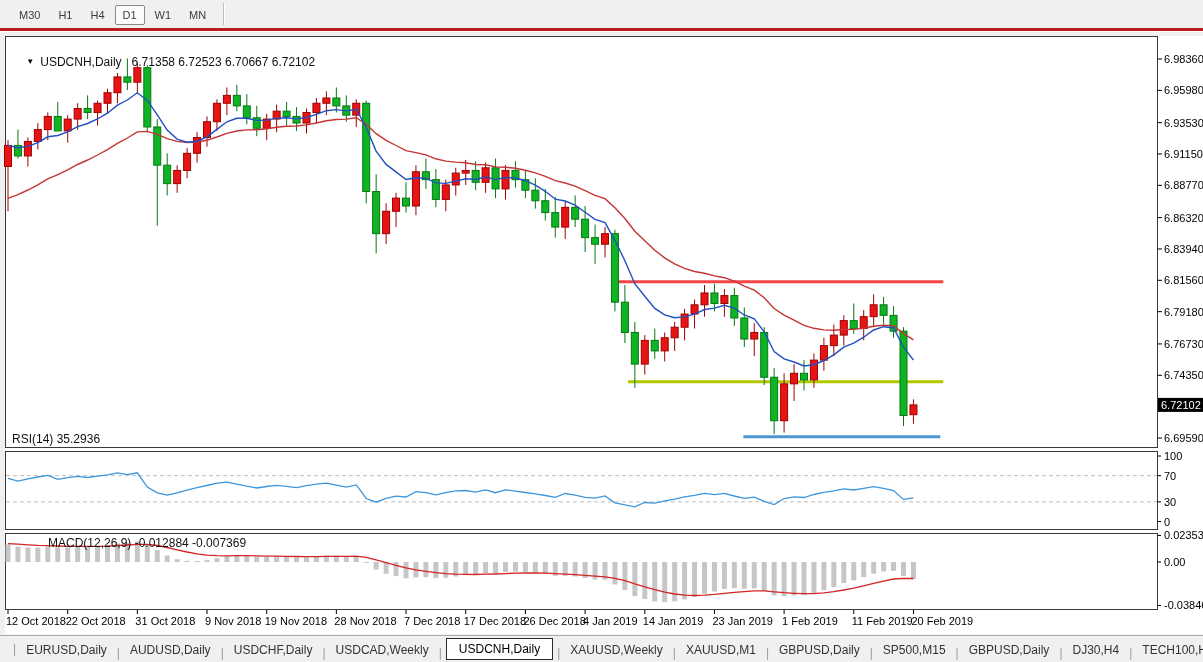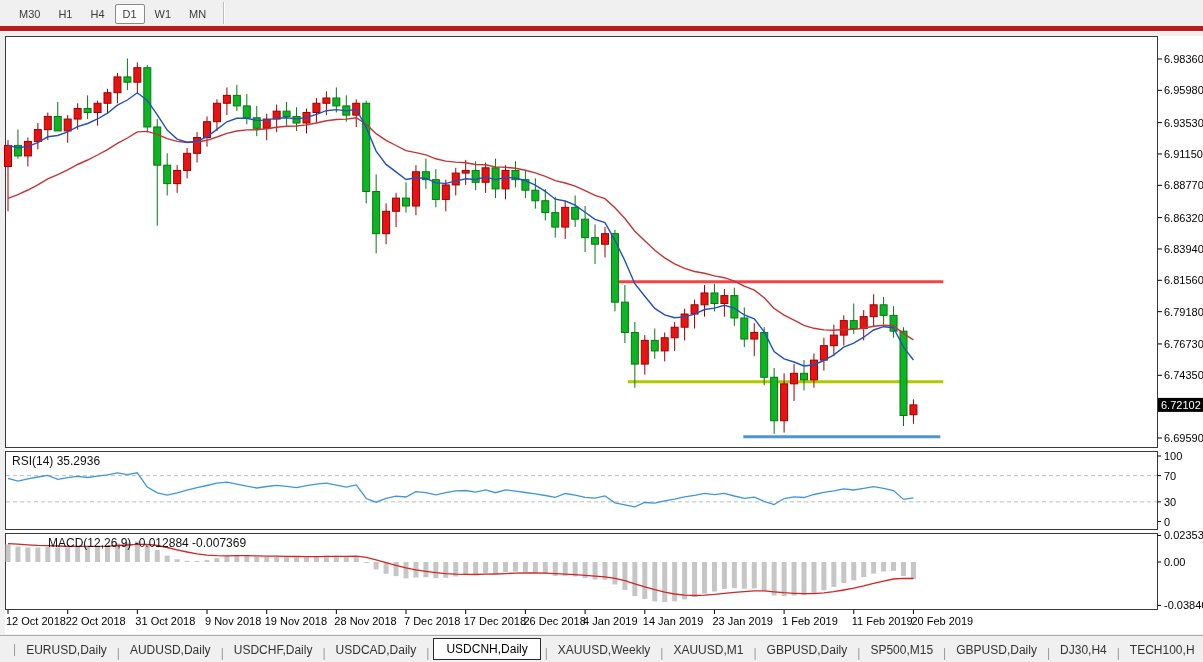--- a/index.html
+++ b/index.html
@@ -1,20 +1,20 @@
 <!DOCTYPE html>
 <html><head>
 <meta charset="utf-8">
 <style>
   html,body{margin:0;padding:0;background:#d9d9d9;}
   .screen{position:relative;width:1203px;height:662px;background:#F0F0F0;overflow:hidden;
           font-family:"Liberation Sans",sans-serif;-webkit-font-smoothing:antialiased;}
   
   .toolbar{position:absolute;left:0;top:0;width:100%;height:31px;background:#F0F0F0;
-           border-bottom:5px solid #b91c1c;box-shadow:0 1px 0 #ffffff;display:flex;align-items:center;
+           border-bottom:3px solid #b91c1c;box-shadow:0 1px 0 #ffffff;display:flex;align-items:center;
            padding-left:10px;box-sizing:border-box;z-index:3;}
   .tf-btn{font-size:11px;color:#3c3c3c;padding:3px 7px;margin:0 1px;border:1px solid transparent;
           border-radius:2px;cursor:default;}
   .tf-btn.active{background:#FBFBFB;border-color:#8a8a8a;}
   .tb-sep{width:1px;height:22px;background:#bdbdbd;border-right:1px solid #ffffff;margin:0 8px;}
   
   .pane-label{position:absolute;z-index:2;font-size:12px;color:#111;white-space:pre;}
   .title-row{left:13px;top:41px;}
   .title-row .caret{font-size:8px;vertical-align:2px;margin-right:6px;color:#000;}
   .title-row .sym{margin-right:10px;}
@@ -32,22 +32,25 @@
 </head>
 <body>
 
 <div class="screen">
 
   <div class="toolbar">
     <span id="tf-buttons"><span class="tf-btn">M30</span><span class="tf-btn">H1</span><span class="tf-btn">H4</span><span class="tf-btn active">D1</span><span class="tf-btn">W1</span><span class="tf-btn">MN</span></span>
     <span class="tb-sep"></span>
   </div>
 
-
-  <div class="pane-label" style="left:12px;top:454px;">RSI(14) 35.2936</div>
+  <div class="pane-label title-row">
+    <span class="caret">▼</span><span class="sym">USDCNH,Daily</span><span>6.71358 6.72523 6.70667 6.72102</span>
+  </div>
+
+  <div class="pane-label" style="left:12px;top:432px;">RSI(14) 35.2936</div>
   <div class="pane-label" style="left:12px;top:536px;margin-left:36px;">MACD(12,26,9) -0.012884 -0.007369</div>
 
   <svg id="cv" width="1203" height="662">
       <rect x="5" y="36" width="1198" height="598" fill="#fff"></rect>
       <rect x="5.5" y="36.5" width="1152" height="411" fill="#fff" stroke="#3A3A3A"></rect>
       <rect x="5.5" y="451.5" width="1152" height="78" fill="#fff" stroke="#3A3A3A"></rect>
       <rect x="5.5" y="533.5" width="1152" height="76" fill="#fff" stroke="#3A3A3A"></rect>
       <line x1="6" y1="475.65" x2="1157" y2="475.65" stroke="#BDBDBD" stroke-dasharray="4 3"></line>
       <line x1="6" y1="501.85" x2="1157" y2="501.85" stroke="#BDBDBD" stroke-dasharray="4 3"></line>
       <line x1="614.9499999999999" y1="281.75543000000033" x2="943.3" y2="281.75543000000033" stroke="#F24444" stroke-width="3"></line>
@@ -419,21 +422,21 @@
 
   <div class="tabs">
     <span class="tab-sep">|</span>
     <span id="tab-items" style="display:flex;align-items:flex-end;">
         <span class="tab">EURUSD,Daily</span>
         <span class="tab-sep">|</span>
         <span class="tab">AUDUSD,Daily</span>
         <span class="tab-sep">|</span>
         <span class="tab">USDCHF,Daily</span>
         <span class="tab-sep">|</span>
-        <span class="tab">USDCAD,Daily</span>
+        <span class="tab">USDCAD,Weekly</span>
         <span class="tab-sep">|</span>
         <span class="tab active">USDCNH,Daily</span>
         <span class="tab-sep">|</span>
         <span class="tab">XAUUSD,Weekly</span>
         <span class="tab-sep">|</span>
         <span class="tab">XAUUSD,M1</span>
         <span class="tab-sep">|</span>
         <span class="tab">GBPUSD,Daily</span>
         <span class="tab-sep">|</span>
         <span class="tab">SP500,M15</span>

